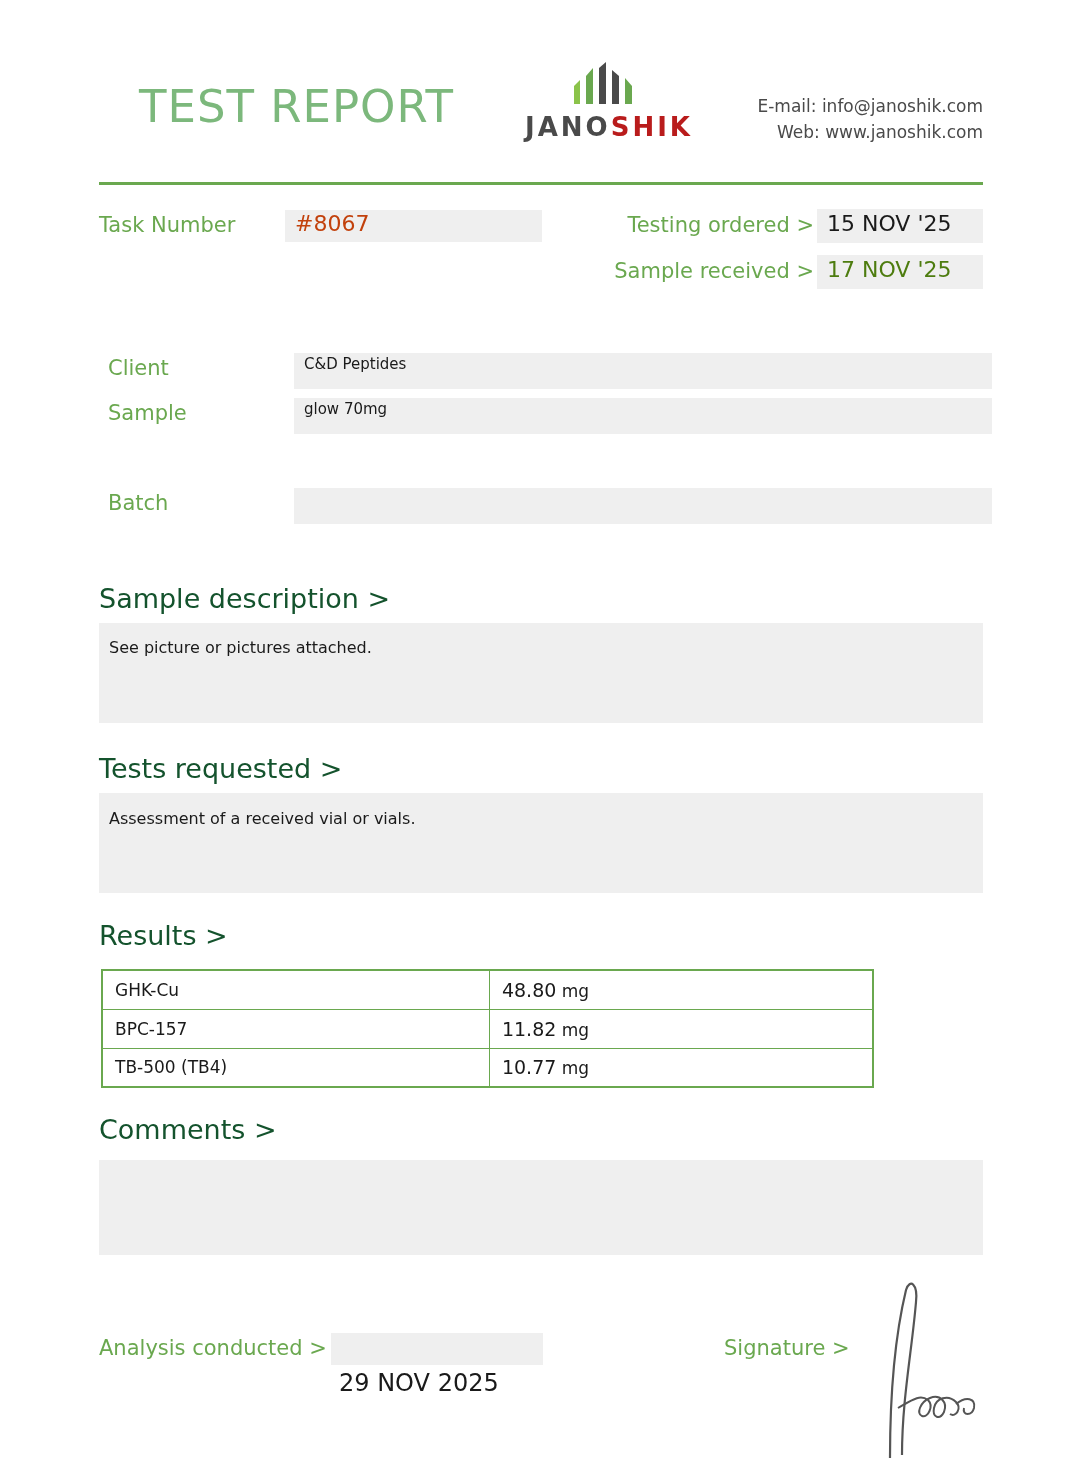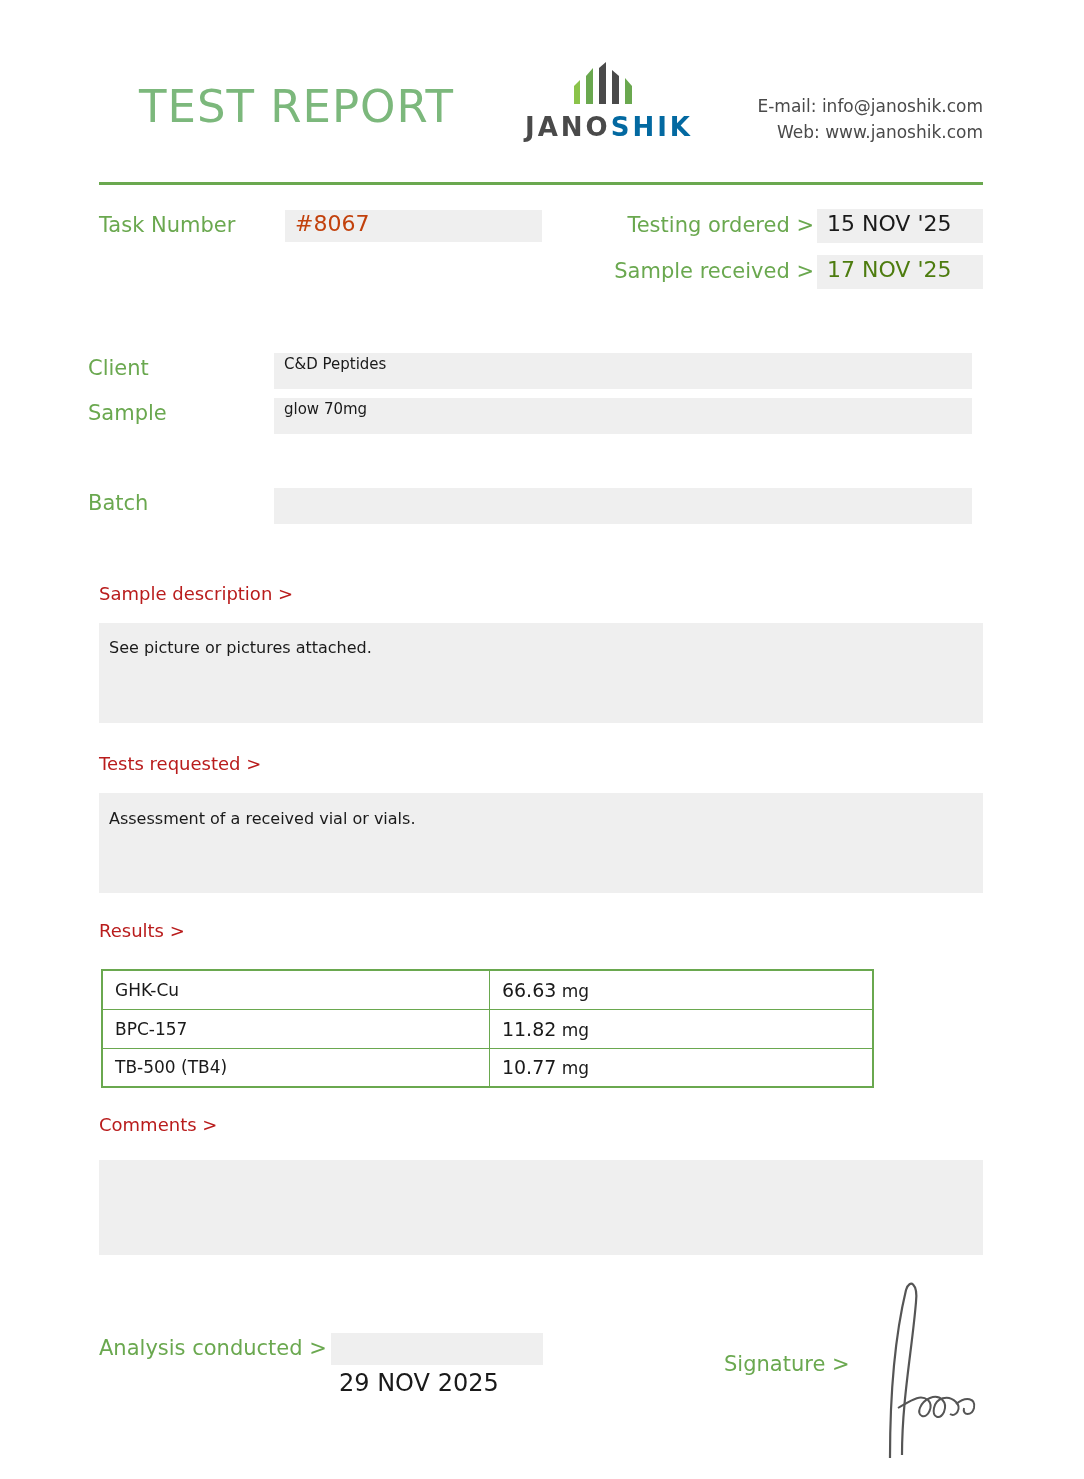--- a/index.html
+++ b/index.html
@@ -42,21 +42,21 @@
   .logo-mark {
     height: 46px;
     margin-bottom: 2px;
   }
   .logo-text {
     font-size: 26px;
     letter-spacing: 3px;
     font-weight: 700;
   }
   .logo-text .dark { color: #4a4a4a; }
-  .logo-text .green { color: #0369a1; }
+  .logo-text .green { color: #b91c1c; }
 
   .contact {
     position: absolute;
     right: 0; top: 33px;
     text-align: right;
     font-size: 17px;
     color: #4a4a4a;
     line-height: 1.55;
   }
 
@@ -121,39 +121,39 @@
     background: #efefef;
   }
   .received-value {
     position: absolute;
     left: 827px; top: 257px;
     font-size: 22px;
     color: #4d7c0f;
   }
 
   
-  .info-row { position: absolute; left: 88px; width: 884px; height: 36px; text-decoration: underline; }
+  .info-row { position: absolute; left: 108px; width: 884px; height: 36px; text-decoration: underline; }
   .info-label {
     position: absolute; left: 0; top: 3px;
     font-size: 21px; color: #6aa84f;
   }
   .info-box {
     position: absolute; left: 186px; top: 0;
     width: 698px; height: 36px;
     background: #efefef;
   }
   .info-value {
     position: absolute; left: 196px; top: 2px;
     font-size: 15px; color: #1a1a1a;
   }
 
   
   .section-title {
     position: absolute; left: 99px;
-    font-size: 18px; color: #b91c1c; text-align: center;
+    font-size: 27px; color: #14532d; text-align: center;
   }
   .section-box {
     position: absolute; left: 99px;
     width: 884px;
     background: #efefef;
   }
   .section-text {
     position: absolute; left: 109px;
     font-size: 16px; color: #1a1a1a;
   }
@@ -186,21 +186,21 @@
     position: absolute; left: 331px; top: 1333px;
     width: 212px; height: 32px;
     background: #efefef;
   }
   .analysis-value {
     position: absolute; left: 339px; top: 1333px;
     font-size: 24px; color: #1a1a1a; margin-top: 36px;
   }
   .signature-label {
     position: absolute; left: 724px; top: 1336px;
-    font-size: 21px; color: #6aa84f; margin-top: 16px;
+    font-size: 21px; color: #6aa84f;
   }
   .signature-mark {
     position: absolute; left: 872px; top: 1280px;
     width: 130px; height: 180px;
   }
 </style>
 </head>
 <body>
 
 <div class="page">
@@ -268,21 +268,21 @@
   <div class="section-box" style="top:793px; height:100px;"></div>
   <div class="section-text" style="top:809px;">Assessment of a received vial or vials.</div>
 
   <div class="section-title" style="top:920px;">Results &gt;</div>
 
   <table class="results-table">
     <tbody>
       <tr>
         <td class="analyte">GHK-Cu</td>
         <td class="value">
-          <span class="num">66.63</span>
+          <span class="num">48.80</span>
           <span>mg</span>
         </td>
       </tr>
       <tr>
         <td class="analyte">BPC-157</td>
         <td class="value">
           <span class="num">11.82</span>
           <span>mg</span>
         </td>
       </tr>

